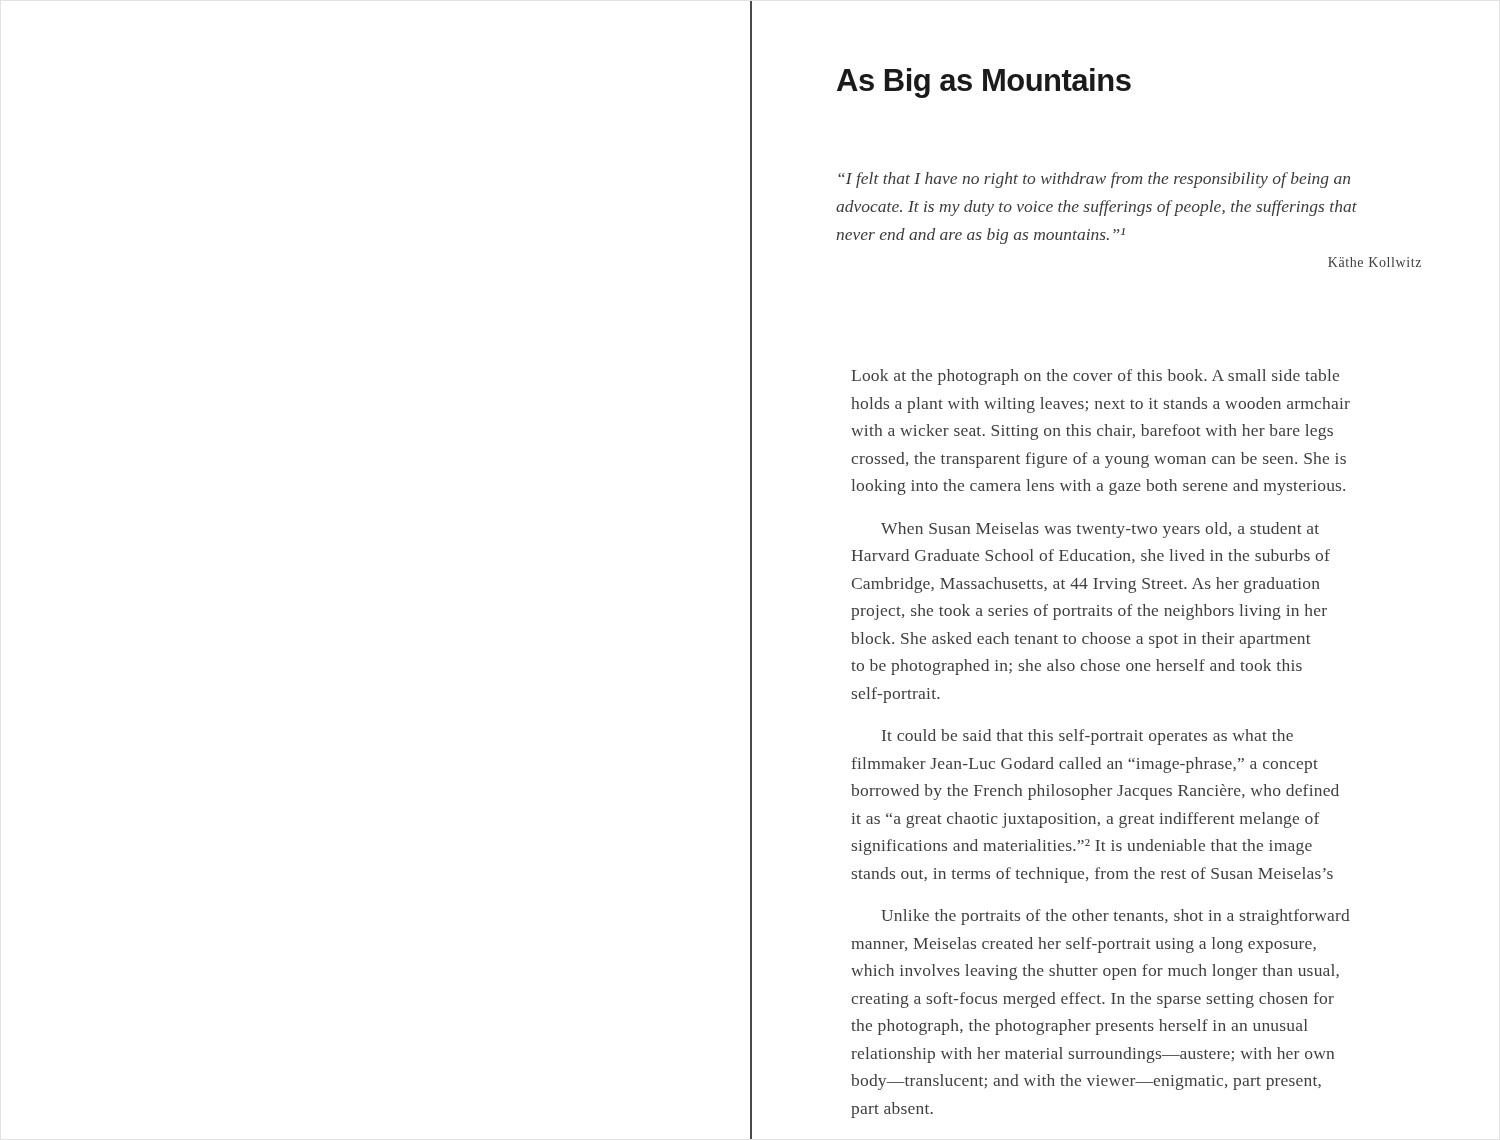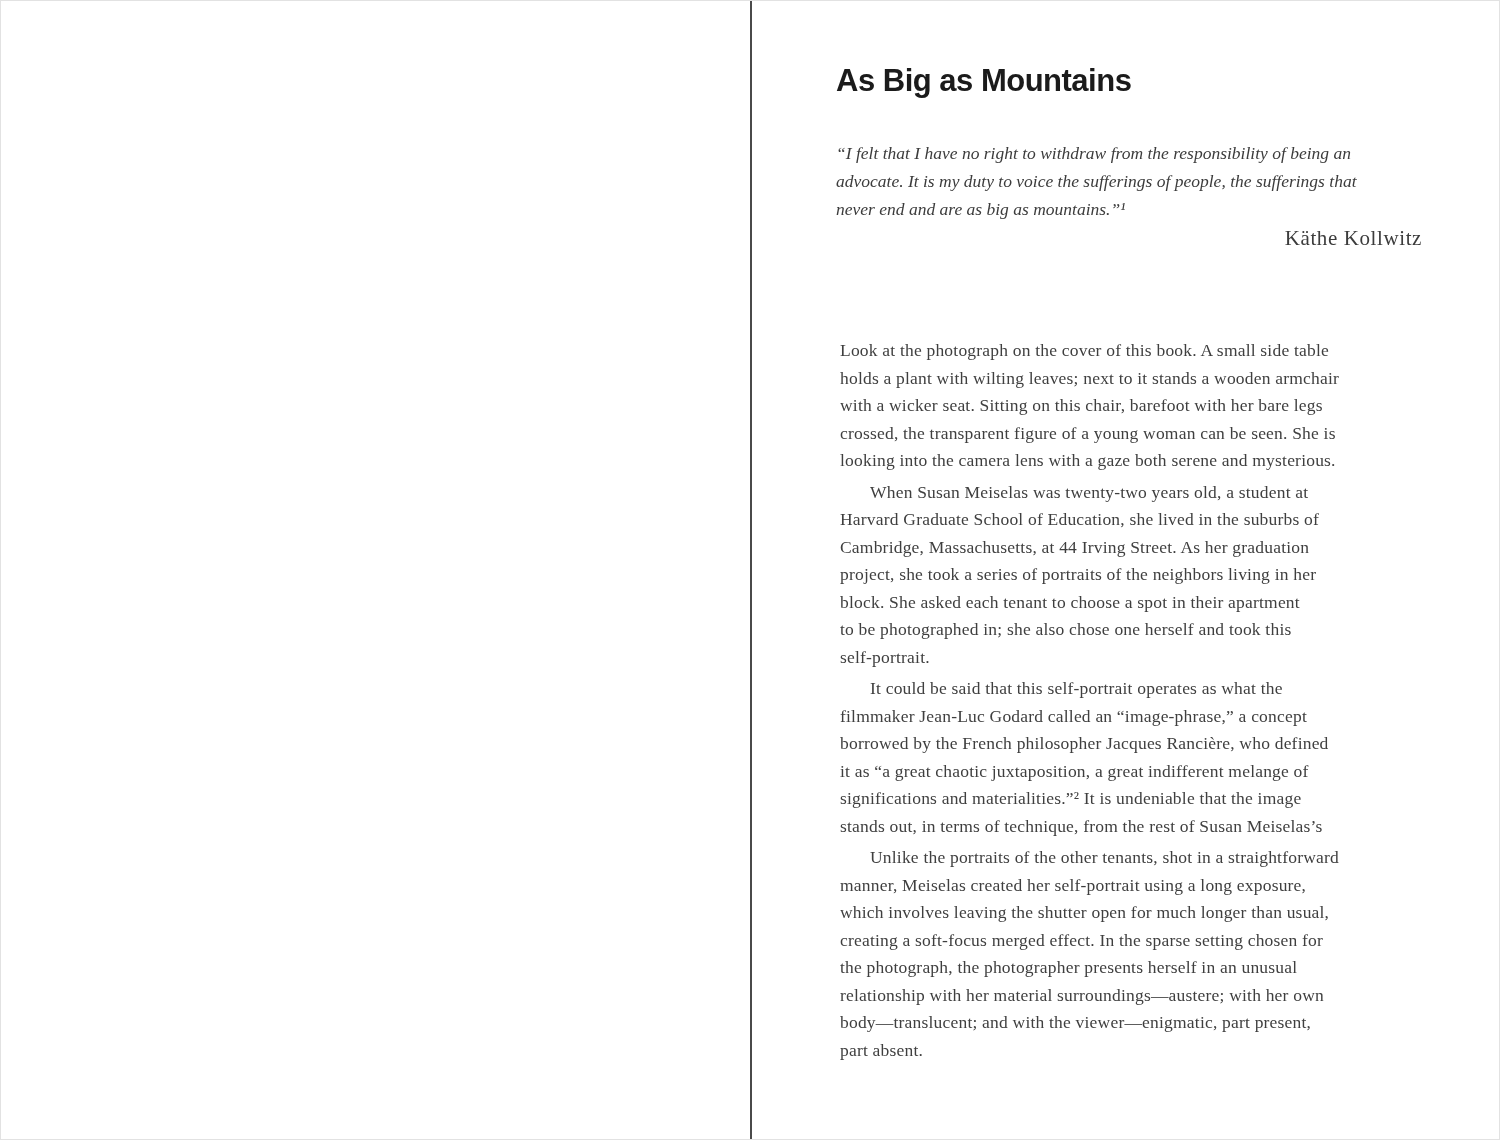--- a/index.html
+++ b/index.html
@@ -48,49 +48,49 @@
   }
   .chapter-title {
     margin: 0;
     font-family: "Liberation Sans", sans-serif;
     font-weight: bold;
     font-size: 31px;
     letter-spacing: -0.5px;
     color: #1b1b1b;
   }
   .epigraph {
-    margin: 40px 0 0 0;
+    margin: 65px 0 0 0;
     font-family: "Liberation Serif", serif;
     font-style: italic;
     font-size: 17.5px;
     line-height: 28px;
     color: #3c3c3c;
     white-space: pre-line;
     width: 600px;
   }
   .epigraph-attribution {
     margin: 2px 0 0 0;
     width: 586px;
     text-align: right;
     font-family: "Liberation Serif", serif;
-    font-size: 21px;
+    font-size: 14px;
     line-height: 26px;
     letter-spacing: 0.6px;
     color: #3c3c3c;
   }
   .body-text {
     margin-top: 86px;
     font-family: "Liberation Serif", serif;
     font-size: 17.5px;
     line-height: 27.5px;
     letter-spacing: 0.2px;
     color: #3f3f3f;
   }
   .body-text p {
-    margin: 4px;
+    margin: 15px;
     white-space: pre-line;
   }
   .body-text p.indented {
     text-indent: 30px;
   }
 </style>
 </head>
 <body>
 
 <div class="spread">

